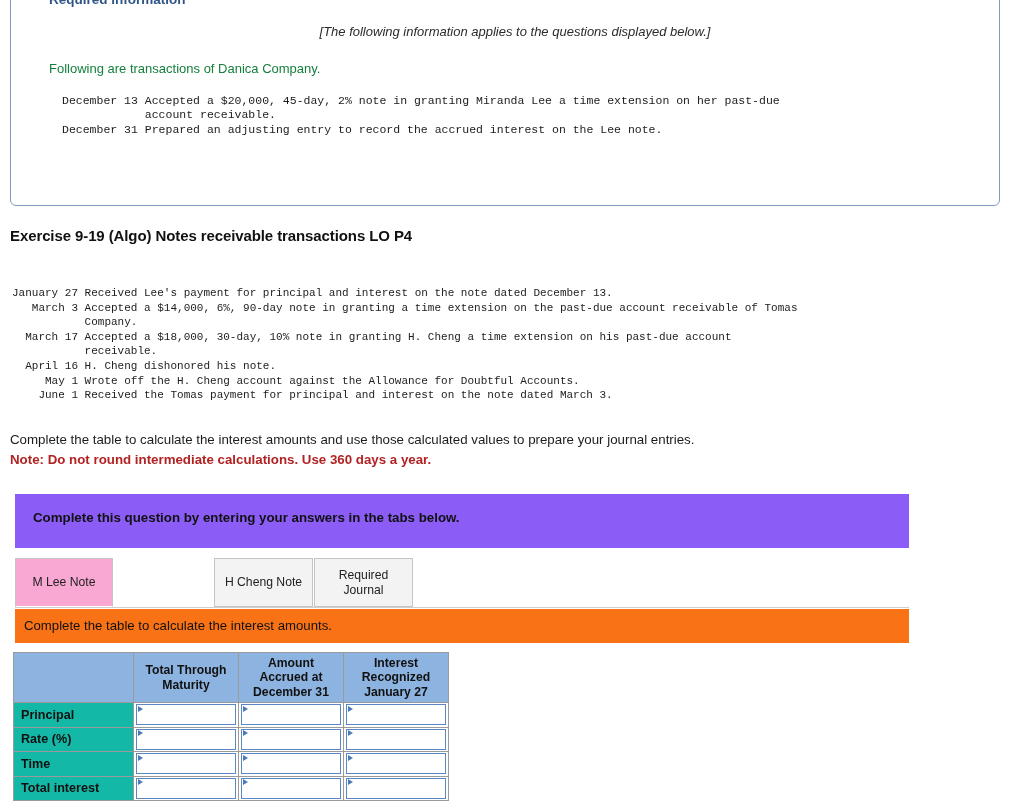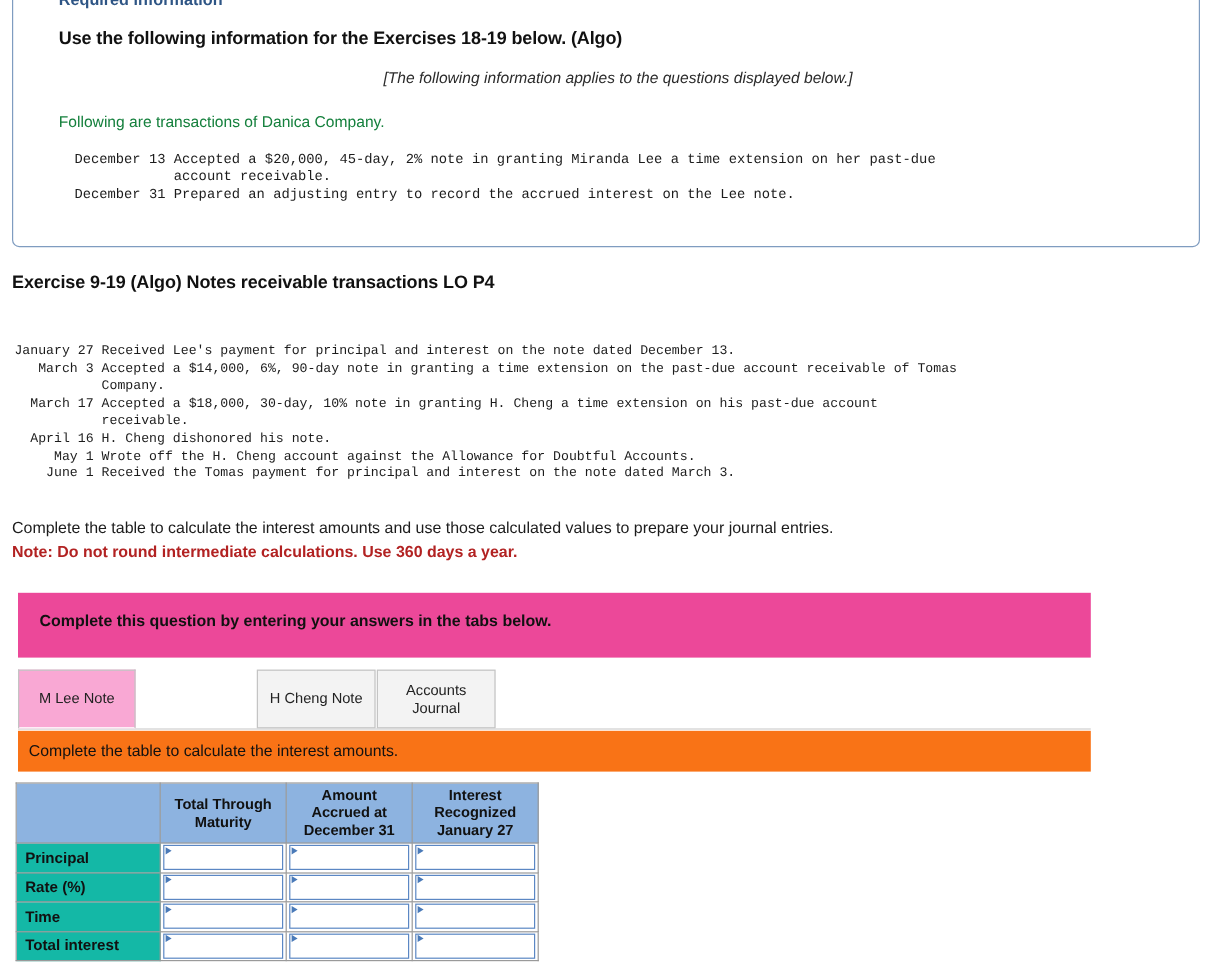--- a/index.html
+++ b/index.html
@@ -113,21 +113,21 @@
     margin: 0;
   }
 
   
   .gray-banner {
     position: absolute;
     left: 15px;
     top: 494px;
     width: 894px;
     height: 54px;
-    background: #ec4899;
+    background: #8b5cf6;
     box-sizing: border-box;
   }
   .gray-banner-text {
     position: absolute;
     left: 18px;
     top: 16px;
     font-size: 13.3px;
     font-weight: bold;
     color: #111;
   }
@@ -262,21 +262,20 @@
     border-bottom: 3px solid transparent;
     pointer-events: none;
   }
 </style>
 </head>
 <body>
 
 <div class="req-card">
   <div class="req-card-inner">
     <div class="req-label">Required information</div>
-    <div class="req-title">Use the following information for the Exercises 18-19 below. (Algo)</div>
     <div class="req-italic">[The following information applies to the questions displayed below.]</div>
     <div class="req-plain">Following are transactions of Danica Company.</div>
     <pre class="mono-block">December 13 Accepted a $20,000, 45-day, 2% note in granting Miranda Lee a time extension on her past-due
             account receivable.
 December 31 Prepared an adjusting entry to record the accrued interest on the Lee note.</pre>
   </div>
 </div>
 
 <h2 class="exercise-title">Exercise 9-19 (Algo) Notes receivable transactions LO P4</h2>
 
@@ -302,21 +301,21 @@
     <span>M Lee Note</span>
   </div>
 
 
   <div class="tab" style="left:199px; width:99px;">
     <span>H Cheng Note</span>
   </div>
 
   <div class="tab" style="left:299px; width:99px;">
     <span>
-      <span>Accounts</span><br>
+      <span>Required</span><br>
       <span>Journal</span>
     </span>
   </div>
 
 </div>
 
 <div class="blue-bar">
   <span class="blue-bar-text">Complete the table to calculate the interest amounts.</span>
 </div>
 

